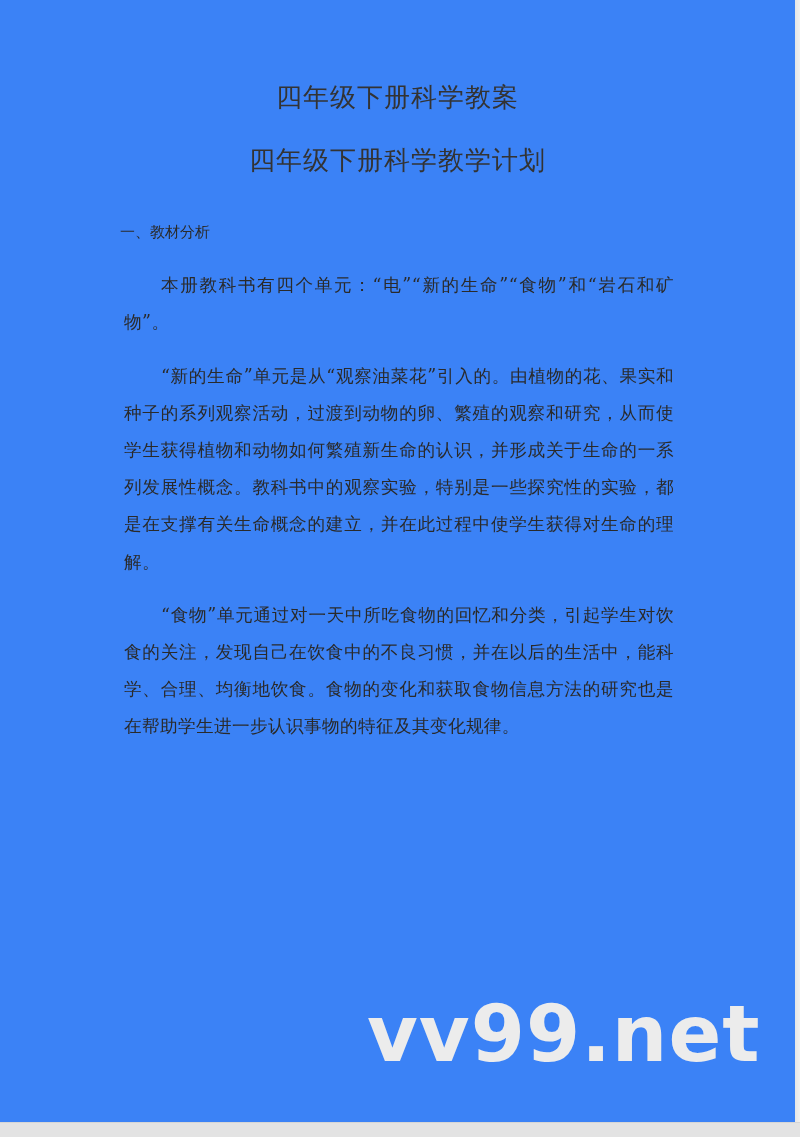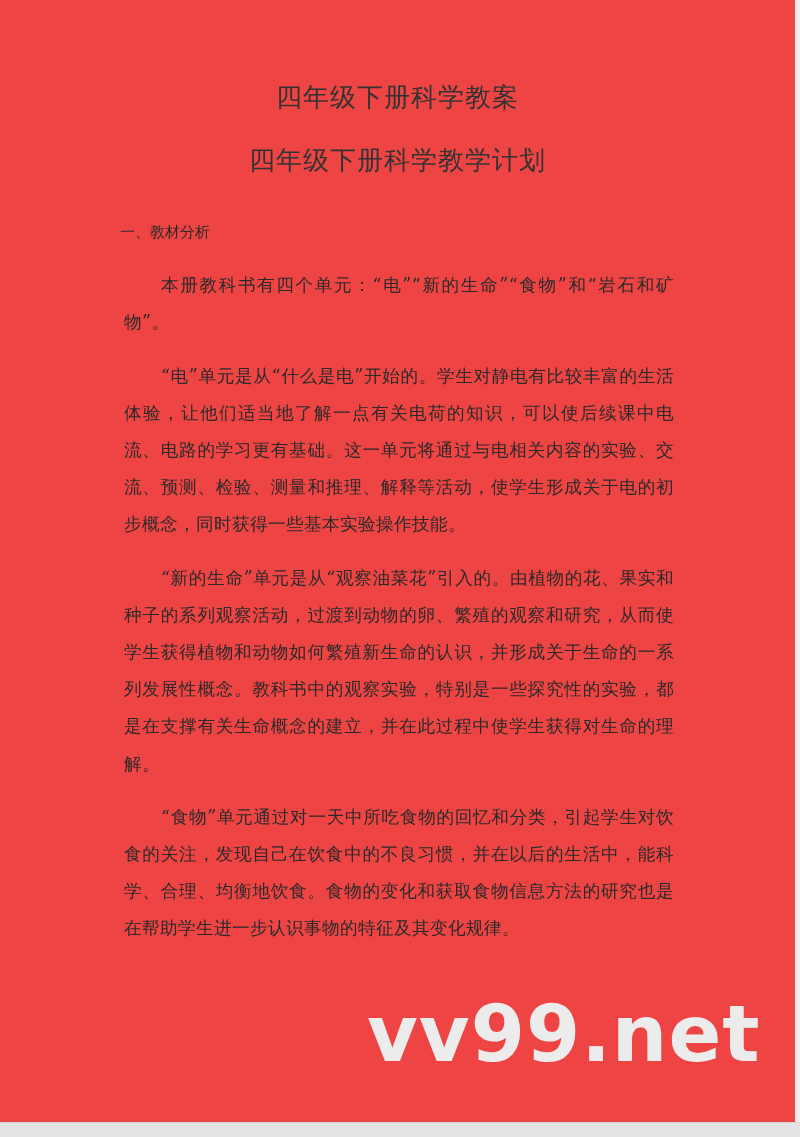--- a/index.html
+++ b/index.html
@@ -14,21 +14,21 @@
       overflow: hidden;
       font-family: "DejaVu Serif", "Liberation Serif", serif;
       color: #2a2a2a;
     }
     .page {
       position: absolute;
       left: 0;
       top: 0;
       width: 795px;
       height: 1123px;
-      background: #ef4444;
+      background: #3b82f6;
     }
     .right-edge {
       position: absolute;
       right: 0;
       top: 0;
       width: 5px;
       height: 1137px;
       background: linear-gradient(to right, #e6e6e6, #f0f0f0);
     }
     .bottom-band {
@@ -90,21 +90,20 @@
 </head>
 <body>
 
 <div class="page">
   <h1 class="title title-1">四年级下册科学教案</h1>
   <h2 class="title title-2">四年级下册科学教学计划</h2>
 
   <div class="content">
     <h3 class="heading">一、教材分析</h3>
     <p class="para">本册教科书有四个单元：“电”“新的生命”“食物”和“岩石和矿物”。</p>
-    <p class="para">“电”单元是从“什么是电”开始的。学生对静电有比较丰富的生活体验，让他们适当地了解一点有关电荷的知识，可以使后续课中电流、电路的学习更有基础。这一单元将通过与电相关内容的实验、交流、预测、检验、测量和推理、解释等活动，使学生形成关于电的初步概念，同时获得一些基本实验操作技能。</p>
     <p class="para">“新的生命”单元是从“观察油菜花”引入的。由植物的花、果实和种子的系列观察活动，过渡到动物的卵、繁殖的观察和研究，从而使学生获得植物和动物如何繁殖新生命的认识，并形成关于生命的一系列发展性概念。教科书中的观察实验，特别是一些探究性的实验，都是在支撑有关生命概念的建立，并在此过程中使学生获得对生命的理解。</p>
     <p class="para">“食物”单元通过对一天中所吃食物的回忆和分类，引起学生对饮食的关注，发现自己在饮食中的不良习惯，并在以后的生活中，能科学、合理、均衡地饮食。食物的变化和获取食物信息方法的研究也是在帮助学生进一步认识事物的特征及其变化规律。</p>
   </div>
 
   <div class="watermark">vv99.net</div>
 </div>
 
 <div class="right-edge"></div>
 <div class="bottom-band"></div>
 

